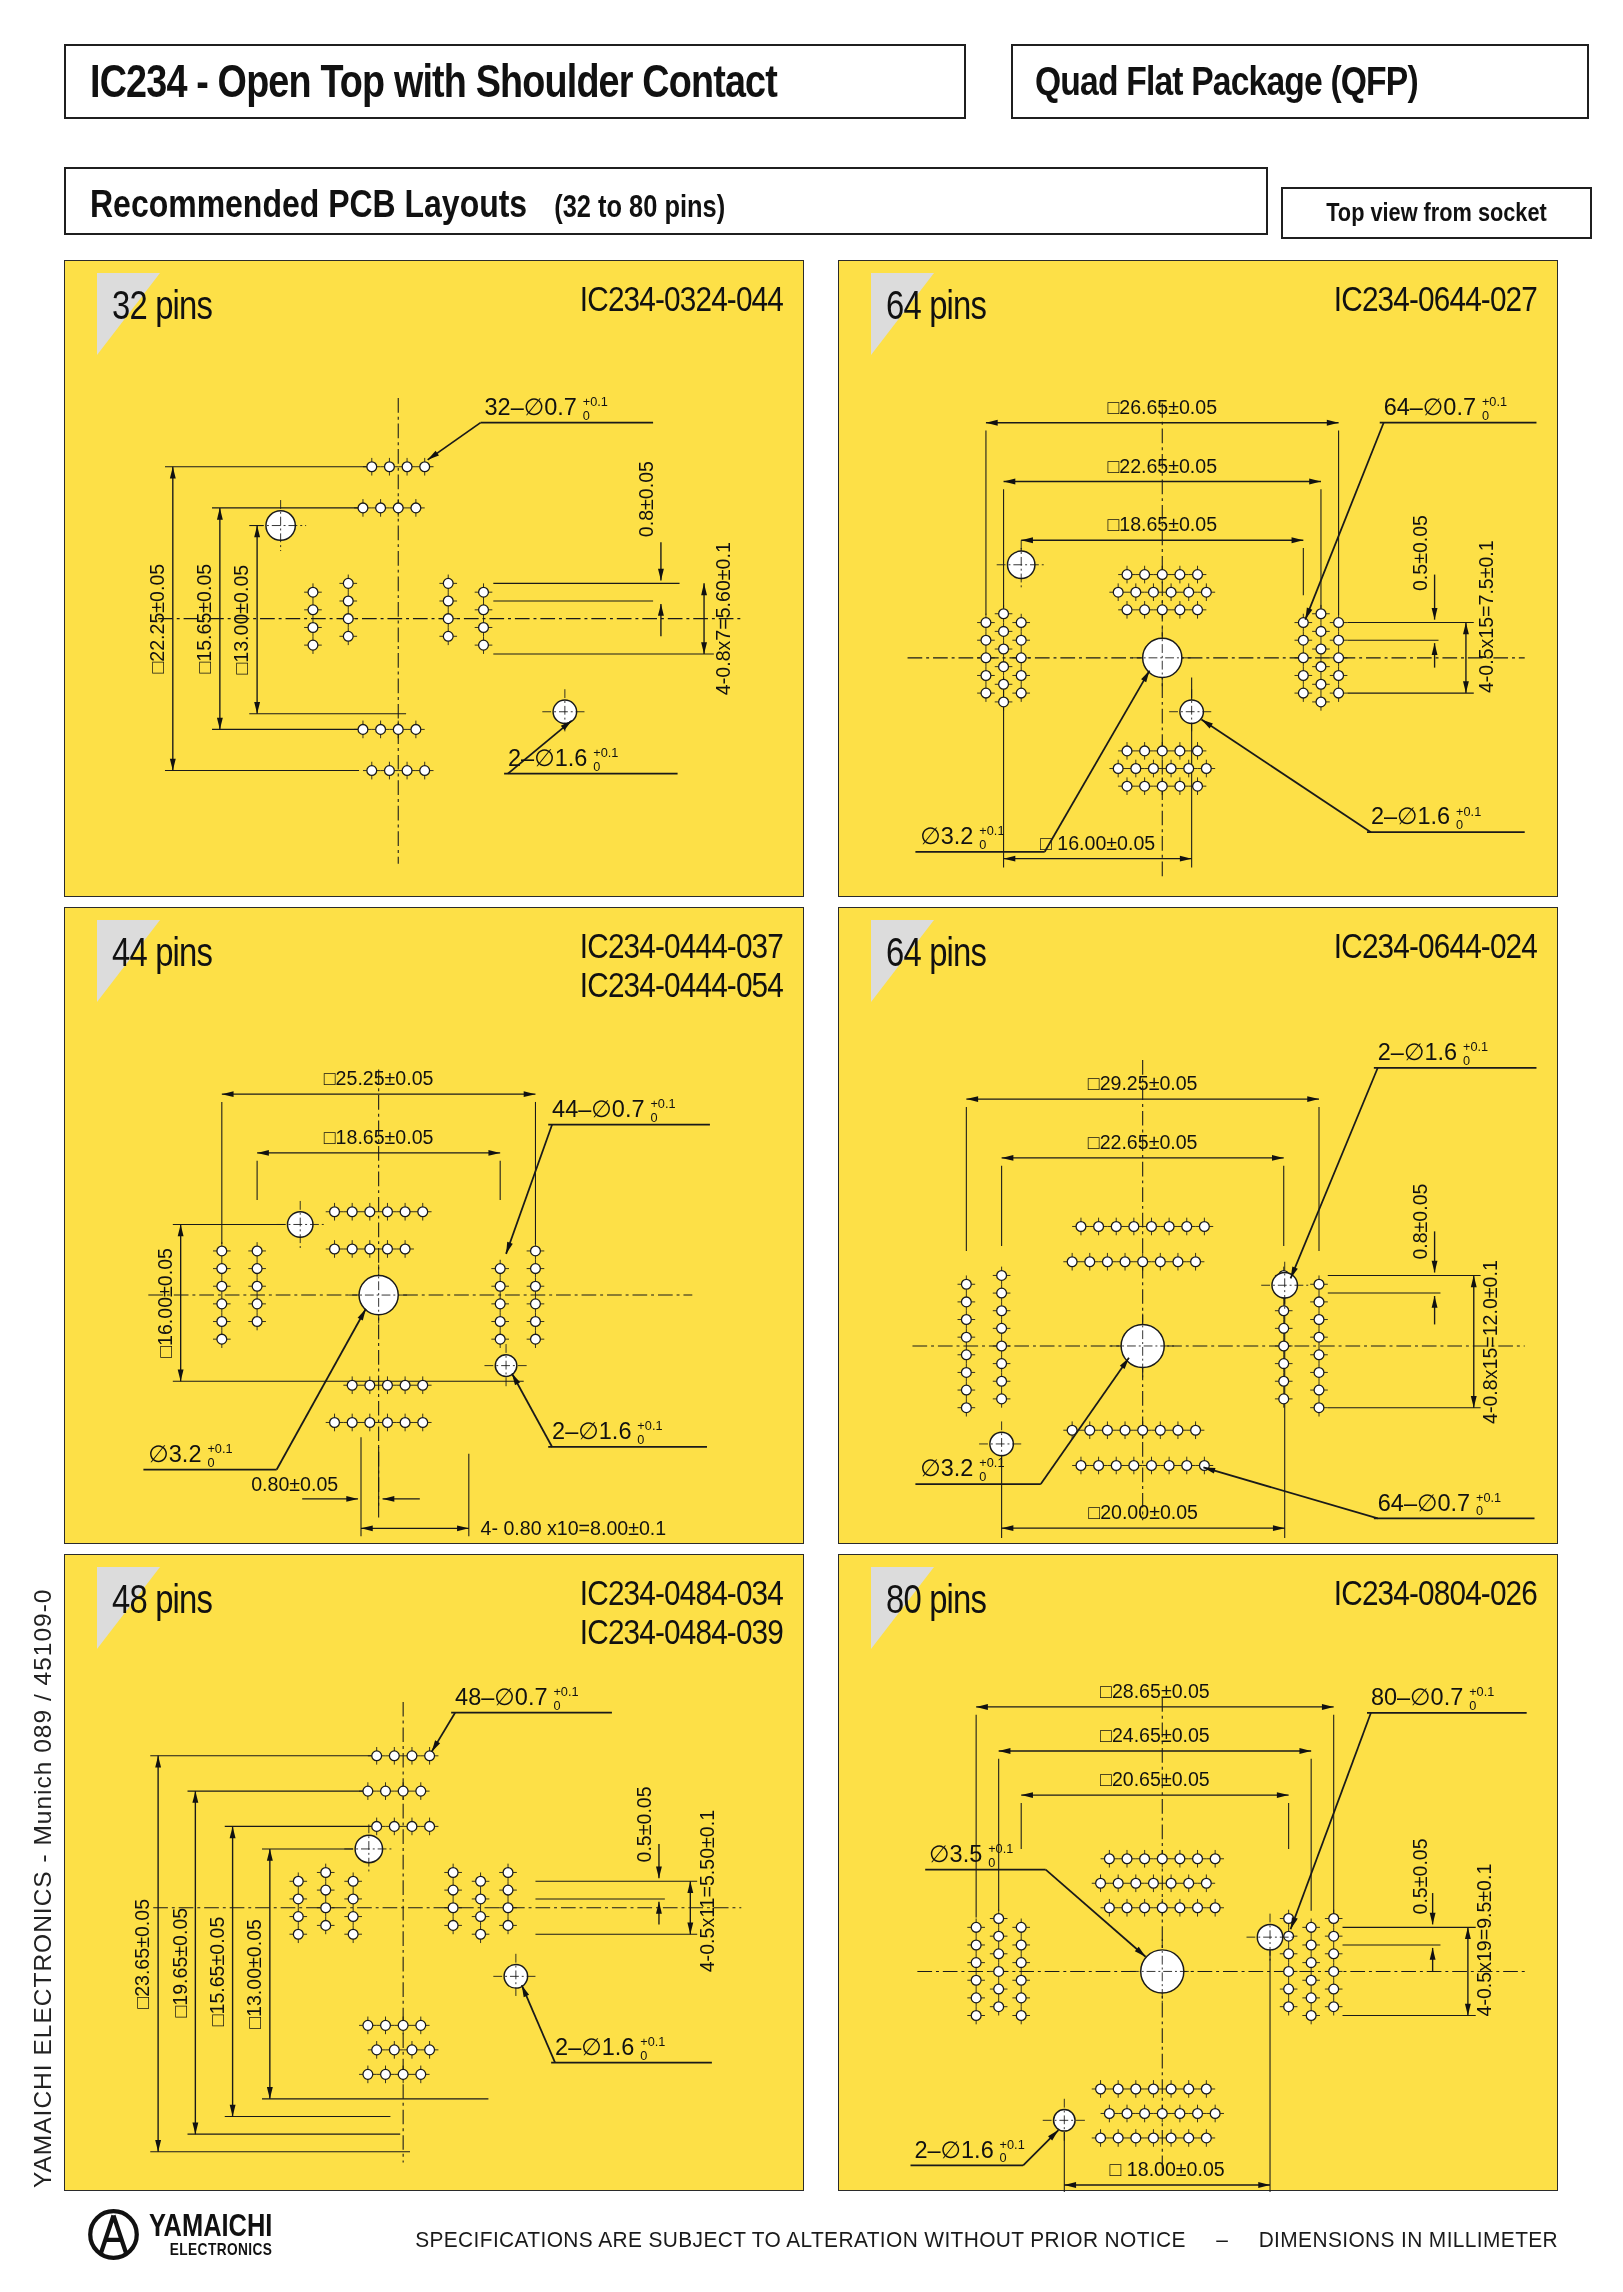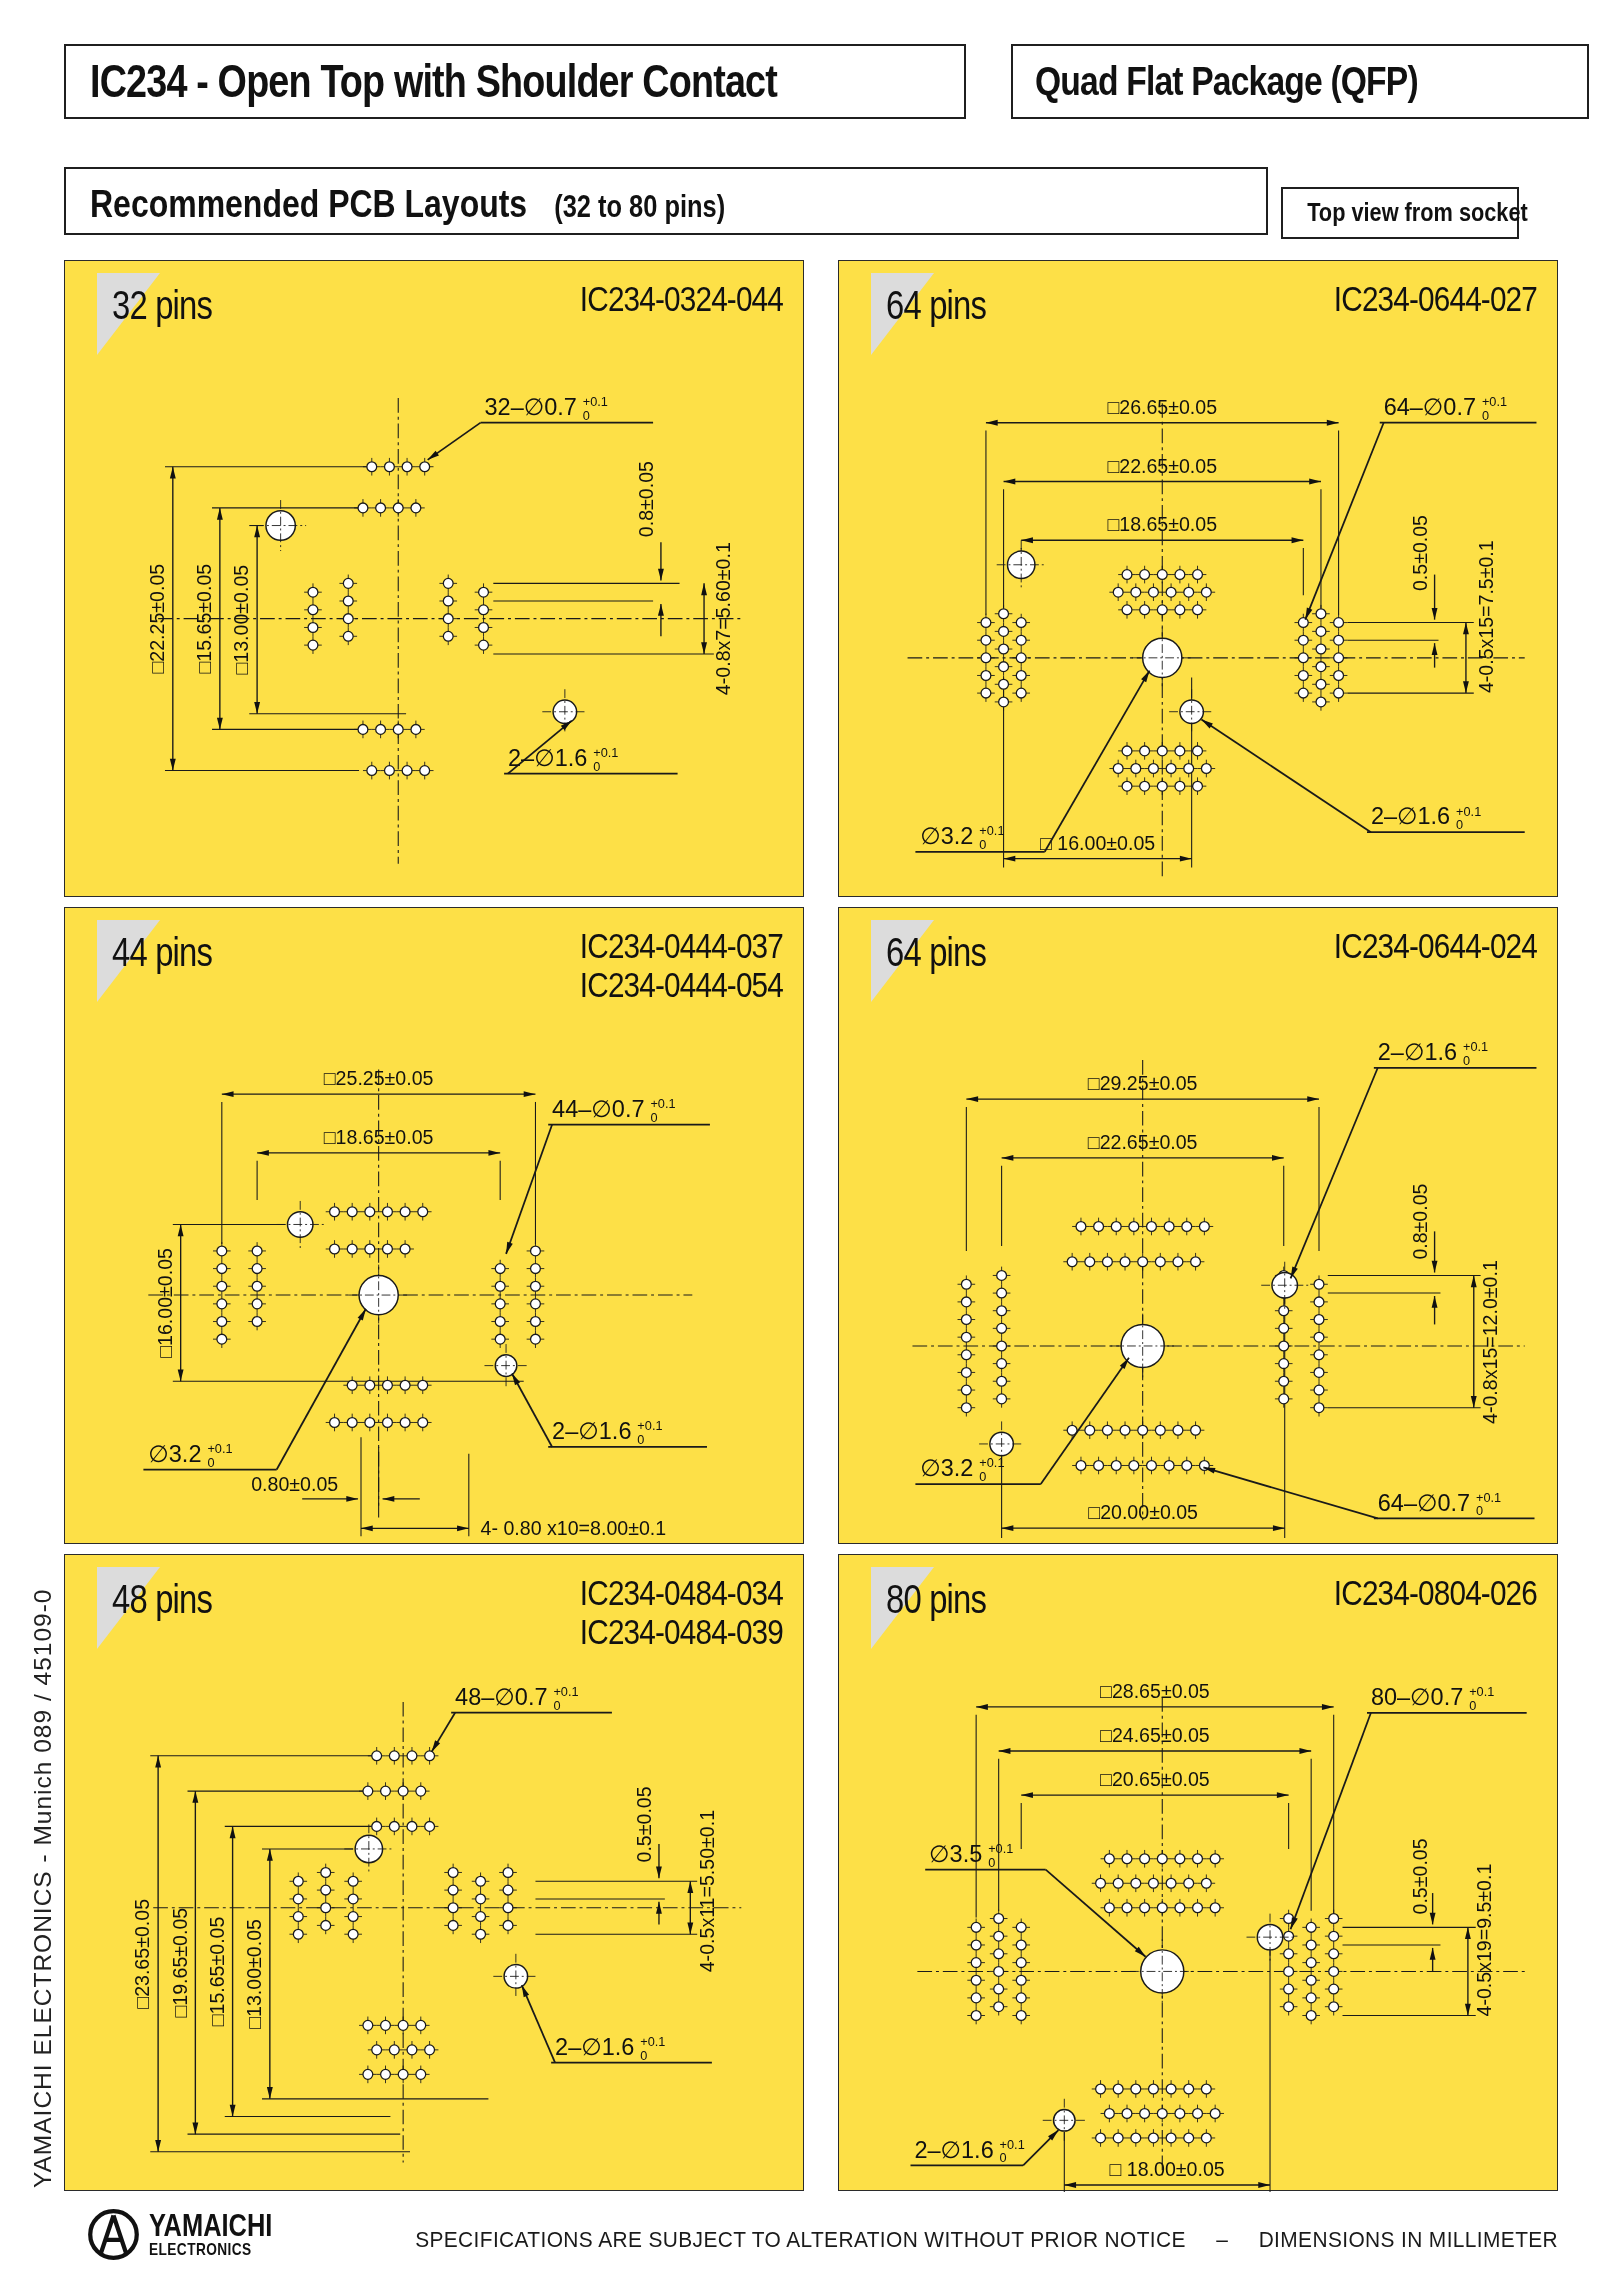--- a/index.html
+++ b/index.html
@@ -10,36 +10,36 @@
   .box{position:absolute;border:2.5px solid #1f1f1f;background:#fff;box-sizing:border-box;}
   .cond{display:inline-block;transform:scaleX(0.82);transform-origin:0 50%;white-space:nowrap;}
   .condR{display:inline-block;transform:scaleX(0.85);transform-origin:100% 50%;white-space:nowrap;}
   .title1{left:64px;top:44px;width:902px;height:75px;line-height:71px;padding-left:23.5px;
           font-size:46px;font-weight:bold;letter-spacing:-1px;}
   .title2{left:980px;top:44px;width:578px;height:75px;line-height:71px;padding-left:21.6px;
           font-size:41px;font-weight:bold;letter-spacing:-1px;margin-left:31px;}
   .sub1{left:64px;top:167px;width:1204px;height:68px;line-height:70px;padding-left:23.5px;
         font-size:39px;font-weight:bold;}
   .sub1 .range{font-size:31px;margin-left:33px;font-weight:bold;}
-  .sub2{left:1281px;top:187px;width:238px;height:52px;line-height:47px;text-align:center;
+  .sub2{left:1281px;top:187px;width:311px;height:52px;line-height:47px;text-align:center;
         font-size:26.5px;font-weight:bold;border-width:2px;}
   .panel{position:absolute;border:1.8px solid #2b2b2b;background:#fde047;box-sizing:border-box;}
   .panel .corner{position:absolute;left:32px;top:11.8px;width:0;height:0;
         border-top:82px solid #dcdcdc;border-right:63px solid transparent;}
   .panel .pins{position:absolute;left:47px;top:21.6px;font-size:40px;letter-spacing:-1px;}
   .panel .parts{position:absolute;right:19.6px;top:17.6px;font-size:35px;letter-spacing:-1px;
         line-height:1.12;}
   .panel svg{position:absolute;left:0;top:93px;}
   .sideText{position:absolute;left:29px;top:2188px;transform:rotate(-90deg);transform-origin:0 0;
         font-size:24.5px;letter-spacing:1px;color:#222;white-space:nowrap;}
   .footerNote{position:absolute;right:65px;top:2227px;font-size:22px;letter-spacing:0.4px;
         color:#1a1a1a;transform:scaleX(0.95);transform-origin:100% 50%;white-space:nowrap;}
   .footerNote span{margin-left:25.5px;}
   .logo{position:absolute;left:86px;top:2207px;display:flex;align-items:center;}
-  .logoTxt{margin-left:7.8px;line-height:1;}
+  .logoTxt{margin-left:7.8px;line-height:1;text-align:right;}
   .logoTxt .l1{font-size:31px;font-weight:bold;letter-spacing:0;display:block;transform:scaleX(0.82);transform-origin:0 50%;}
   .logoTxt .l2{font-size:16.7px;font-weight:bold;letter-spacing:0.5px;display:block;transform:scaleX(0.82);transform-origin:0 50%;margin-top:1px;}
 </style>
 </head>
 <body>
 
 <div class="page">
 
   <div class="box title1">
     <span class="cond">IC234 - Open Top with Shoulder Contact</span>

